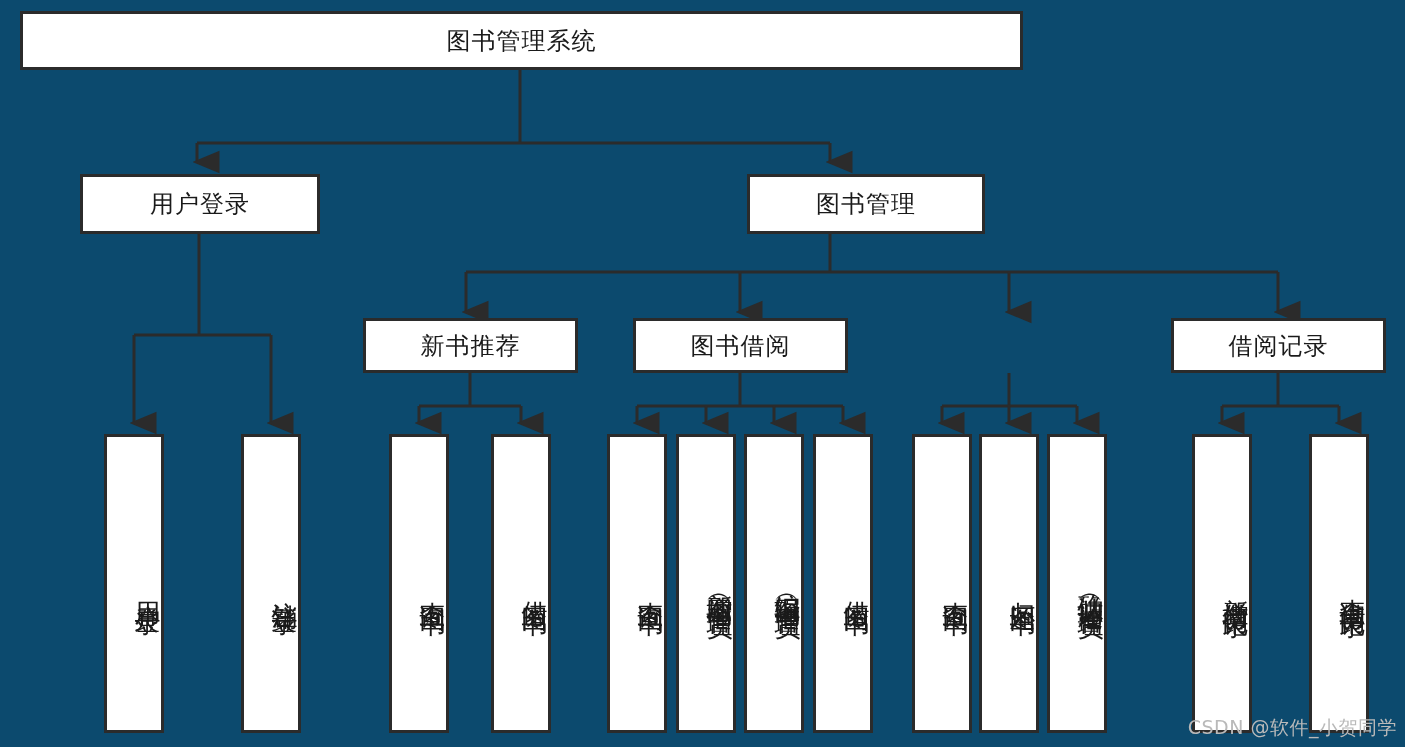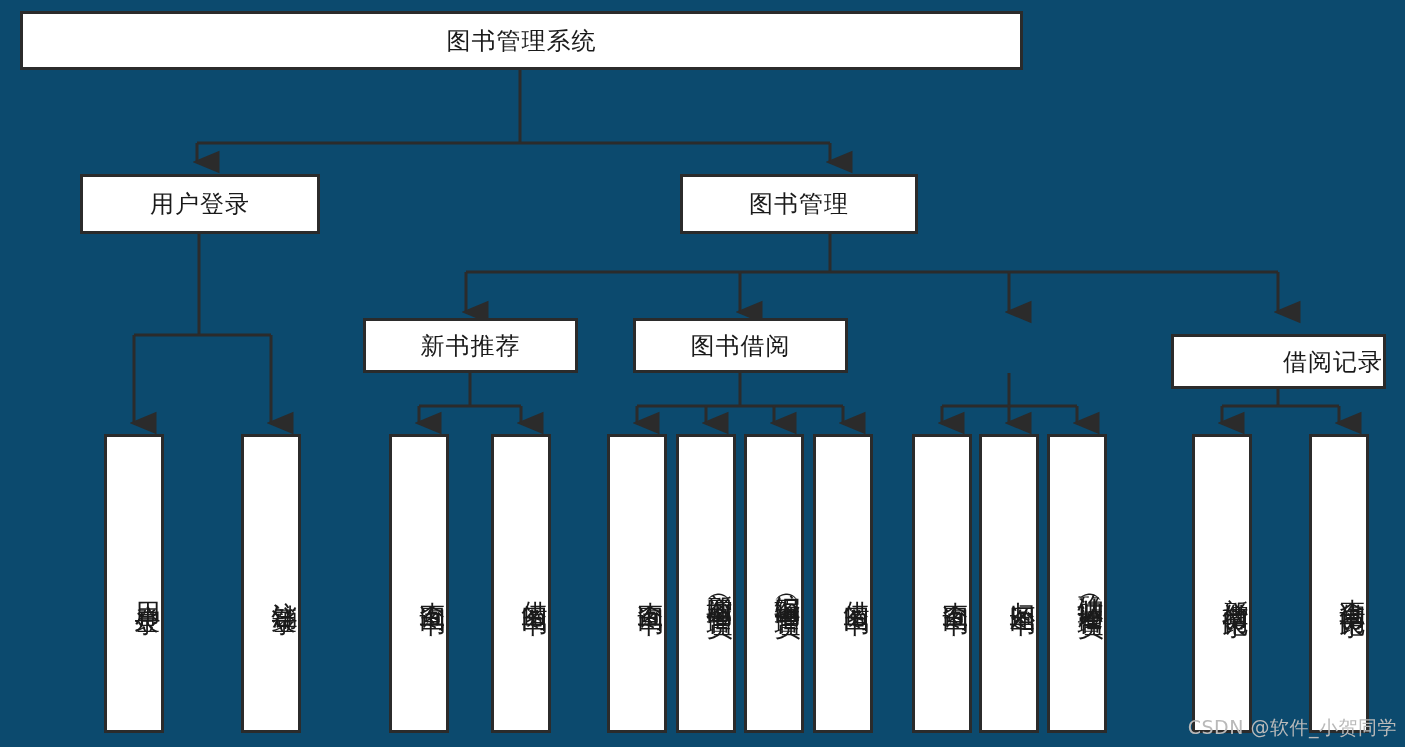--- a/index.html
+++ b/index.html
@@ -120,34 +120,34 @@
   </svg>
 
   <div class="node horiz" style="left:20px; top:11px; width:1003px; height:59px;">
     <span>图书管理系统</span>
   </div>
 
   <div class="node horiz" style="left:80px; top:174px; width:240px; height:60px;">
     <span>用户登录</span>
   </div>
 
-  <div class="node horiz" style="left:680px; top:174px; width:238px; height:60px;">
+  <div class="node horiz" style="left:747px; top:174px; width:238px; height:60px;">
     <span>图书管理</span>
   </div>
 
   <div class="node horiz" style="left:363px; top:318px; width:215px; height:55px;">
     <span>新书推荐</span>
   </div>
 
   <div class="node horiz" style="left:633px; top:318px; width:215px; height:55px;text-align:right;">
     <span>图书借阅</span>
   </div>
 
 
-  <div class="node horiz" style="left:1171px; top:334px; width:215px; height:55px;justify-content:flex-end;">
+  <div class="node horiz" style="left:1171px; top:318px; width:215px; height:55px;">
     <span>借阅记录</span>
   </div>
 
   <div class="node vert" style="left:104px; top:434px; width:60px; height:299px;">
     <span class="vtext">用户登录</span>
   </div>
 
   <div class="node vert" style="left:241px; top:434px; width:60px; height:299px;">
     <span class="vtext">注销登录</span>
   </div>

